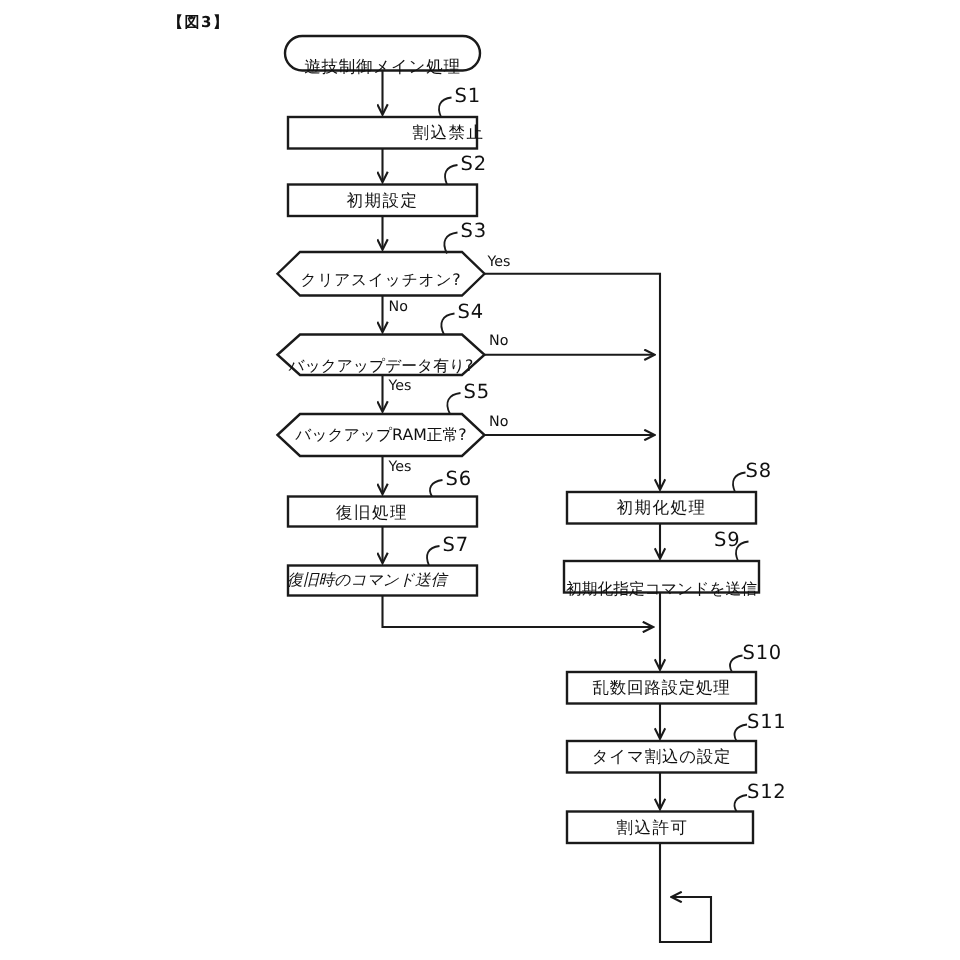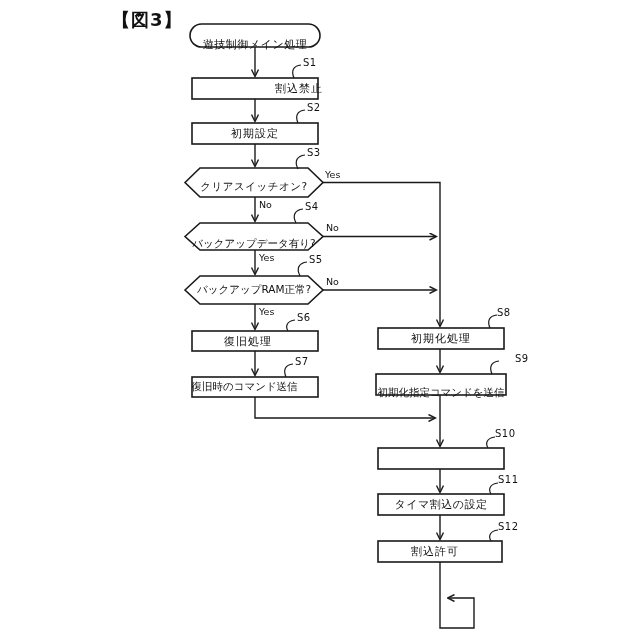--- a/index.html
+++ b/index.html
@@ -4,30 +4,30 @@
 <style>
   html,body { margin:0; padding:0; background:#fff; }
   .stage {
     position:relative; width:640px; height:640px; background:#ffffff;
     font-family:"DejaVu Sans", sans-serif; color:#111;
     overflow:hidden;
   }
   .stage svg.canvas { position:absolute; left:0; top:0; }
   .fig-label {
     position:absolute; left:112px; top:8px;
-    font-size:18px; font-weight:bold; letter-spacing:1px;
+    font-size:10px; font-weight:bold; letter-spacing:1px;
   }
   .node-label {
     position:absolute; display:flex; align-items:center; justify-content:center;
     font-size:11px; letter-spacing:1px; white-space:nowrap; text-align:center;
   }
   .node-label.tight { font-size:10.5px; letter-spacing:0; }
   .node-label.hexa  { font-size:10.5px; letter-spacing:0.5px; }
   .step-tag {
-    position:absolute; font-size:10px; letter-spacing:0.5px; white-space:nowrap;
+    position:absolute; font-size:13px; letter-spacing:0.5px; white-space:nowrap;
   }
   .branch-label {
     position:absolute; font-size:9.5px; white-space:nowrap;
   }
 </style>
 </head>
 <body>
 
 <div class="stage">
 
@@ -94,35 +94,36 @@
 
   <div class="fig-label">【図3】</div>
 
   <div class="node-label" style="left:190px;top:24px;width:130px;height:40px;letter-spacing:0.5px;">遊技制御メイン処理</div>
   <div class="node-label" style="left:192px;top:78px;width:126px;height:21px;padding-left:44px;">割込禁止</div>
   <div class="node-label" style="left:192px;top:123px;width:126px;height:21px;">初期設定</div>
   <div class="node-label hexa" style="left:185px;top:172px;width:138px;height:29px;">クリアスイッチオン?</div>
   <div class="node-label hexa" style="left:185px;top:223px;width:138px;height:41px;letter-spacing:0;">バックアップデータ有り?</div>
   <div class="node-label hexa" style="left:185px;top:276px;width:138px;height:28px;letter-spacing:0;">バックアップRAM正常?</div>
   <div class="node-label" style="left:192px;top:331px;width:112px;height:20px;">復旧処理</div>
-  <div class="node-label tight" style="left:192px;top:377px;width:105px;height:20px;">復旧時のコマンド送信</div>
+  <div class="node-label tight" style="left:192px;top:377px;width:105px;height:20px;font-style:italic;">復旧時のコマンド送信</div>
   <div class="node-label" style="left:378px;top:328px;width:126px;height:21px;">初期化処理</div>
   <div class="node-label tight" style="left:376px;top:374px;width:130px;height:38px;">初期化指定コマンドを送信</div>
+  <div class="node-label" style="left:378px;top:448px;width:126px;height:21px;letter-spacing:0.5px;">乱数回路設定処理</div>
   <div class="node-label" style="left:378px;top:494px;width:126px;height:21px;letter-spacing:0.5px;">タイマ割込の設定</div>
   <div class="node-label" style="left:378px;top:541px;width:114px;height:21px;">割込許可</div>
 
   <div class="step-tag" style="left:303px;top:57px;">S1</div>
   <div class="step-tag" style="left:307px;top:102px;">S2</div>
   <div class="step-tag" style="left:307px;top:147px;">S3</div>
   <div class="step-tag" style="left:305px;top:201px;">S4</div>
   <div class="step-tag" style="left:309px;top:254px;">S5</div>
   <div class="step-tag" style="left:297px;top:312px;">S6</div>
   <div class="step-tag" style="left:295px;top:356px;">S7</div>
   <div class="step-tag" style="left:497px;top:307px;">S8</div>
-  <div class="step-tag" style="left:515px;top:353px;">S9</div>
+  <div class="step-tag" style="left:476px;top:353px;">S9</div>
   <div class="step-tag" style="left:495px;top:428px;">S10</div>
   <div class="step-tag" style="left:498px;top:474px;">S11</div>
   <div class="step-tag" style="left:498px;top:521px;">S12</div>
 
   <div class="branch-label" style="left:325px;top:169px;">Yes</div>
   <div class="branch-label" style="left:259px;top:199px;">No</div>
   <div class="branch-label" style="left:326px;top:222px;">No</div>
   <div class="branch-label" style="left:259px;top:252px;">Yes</div>
   <div class="branch-label" style="left:326px;top:276px;">No</div>
   <div class="branch-label" style="left:259px;top:306px;">Yes</div>

